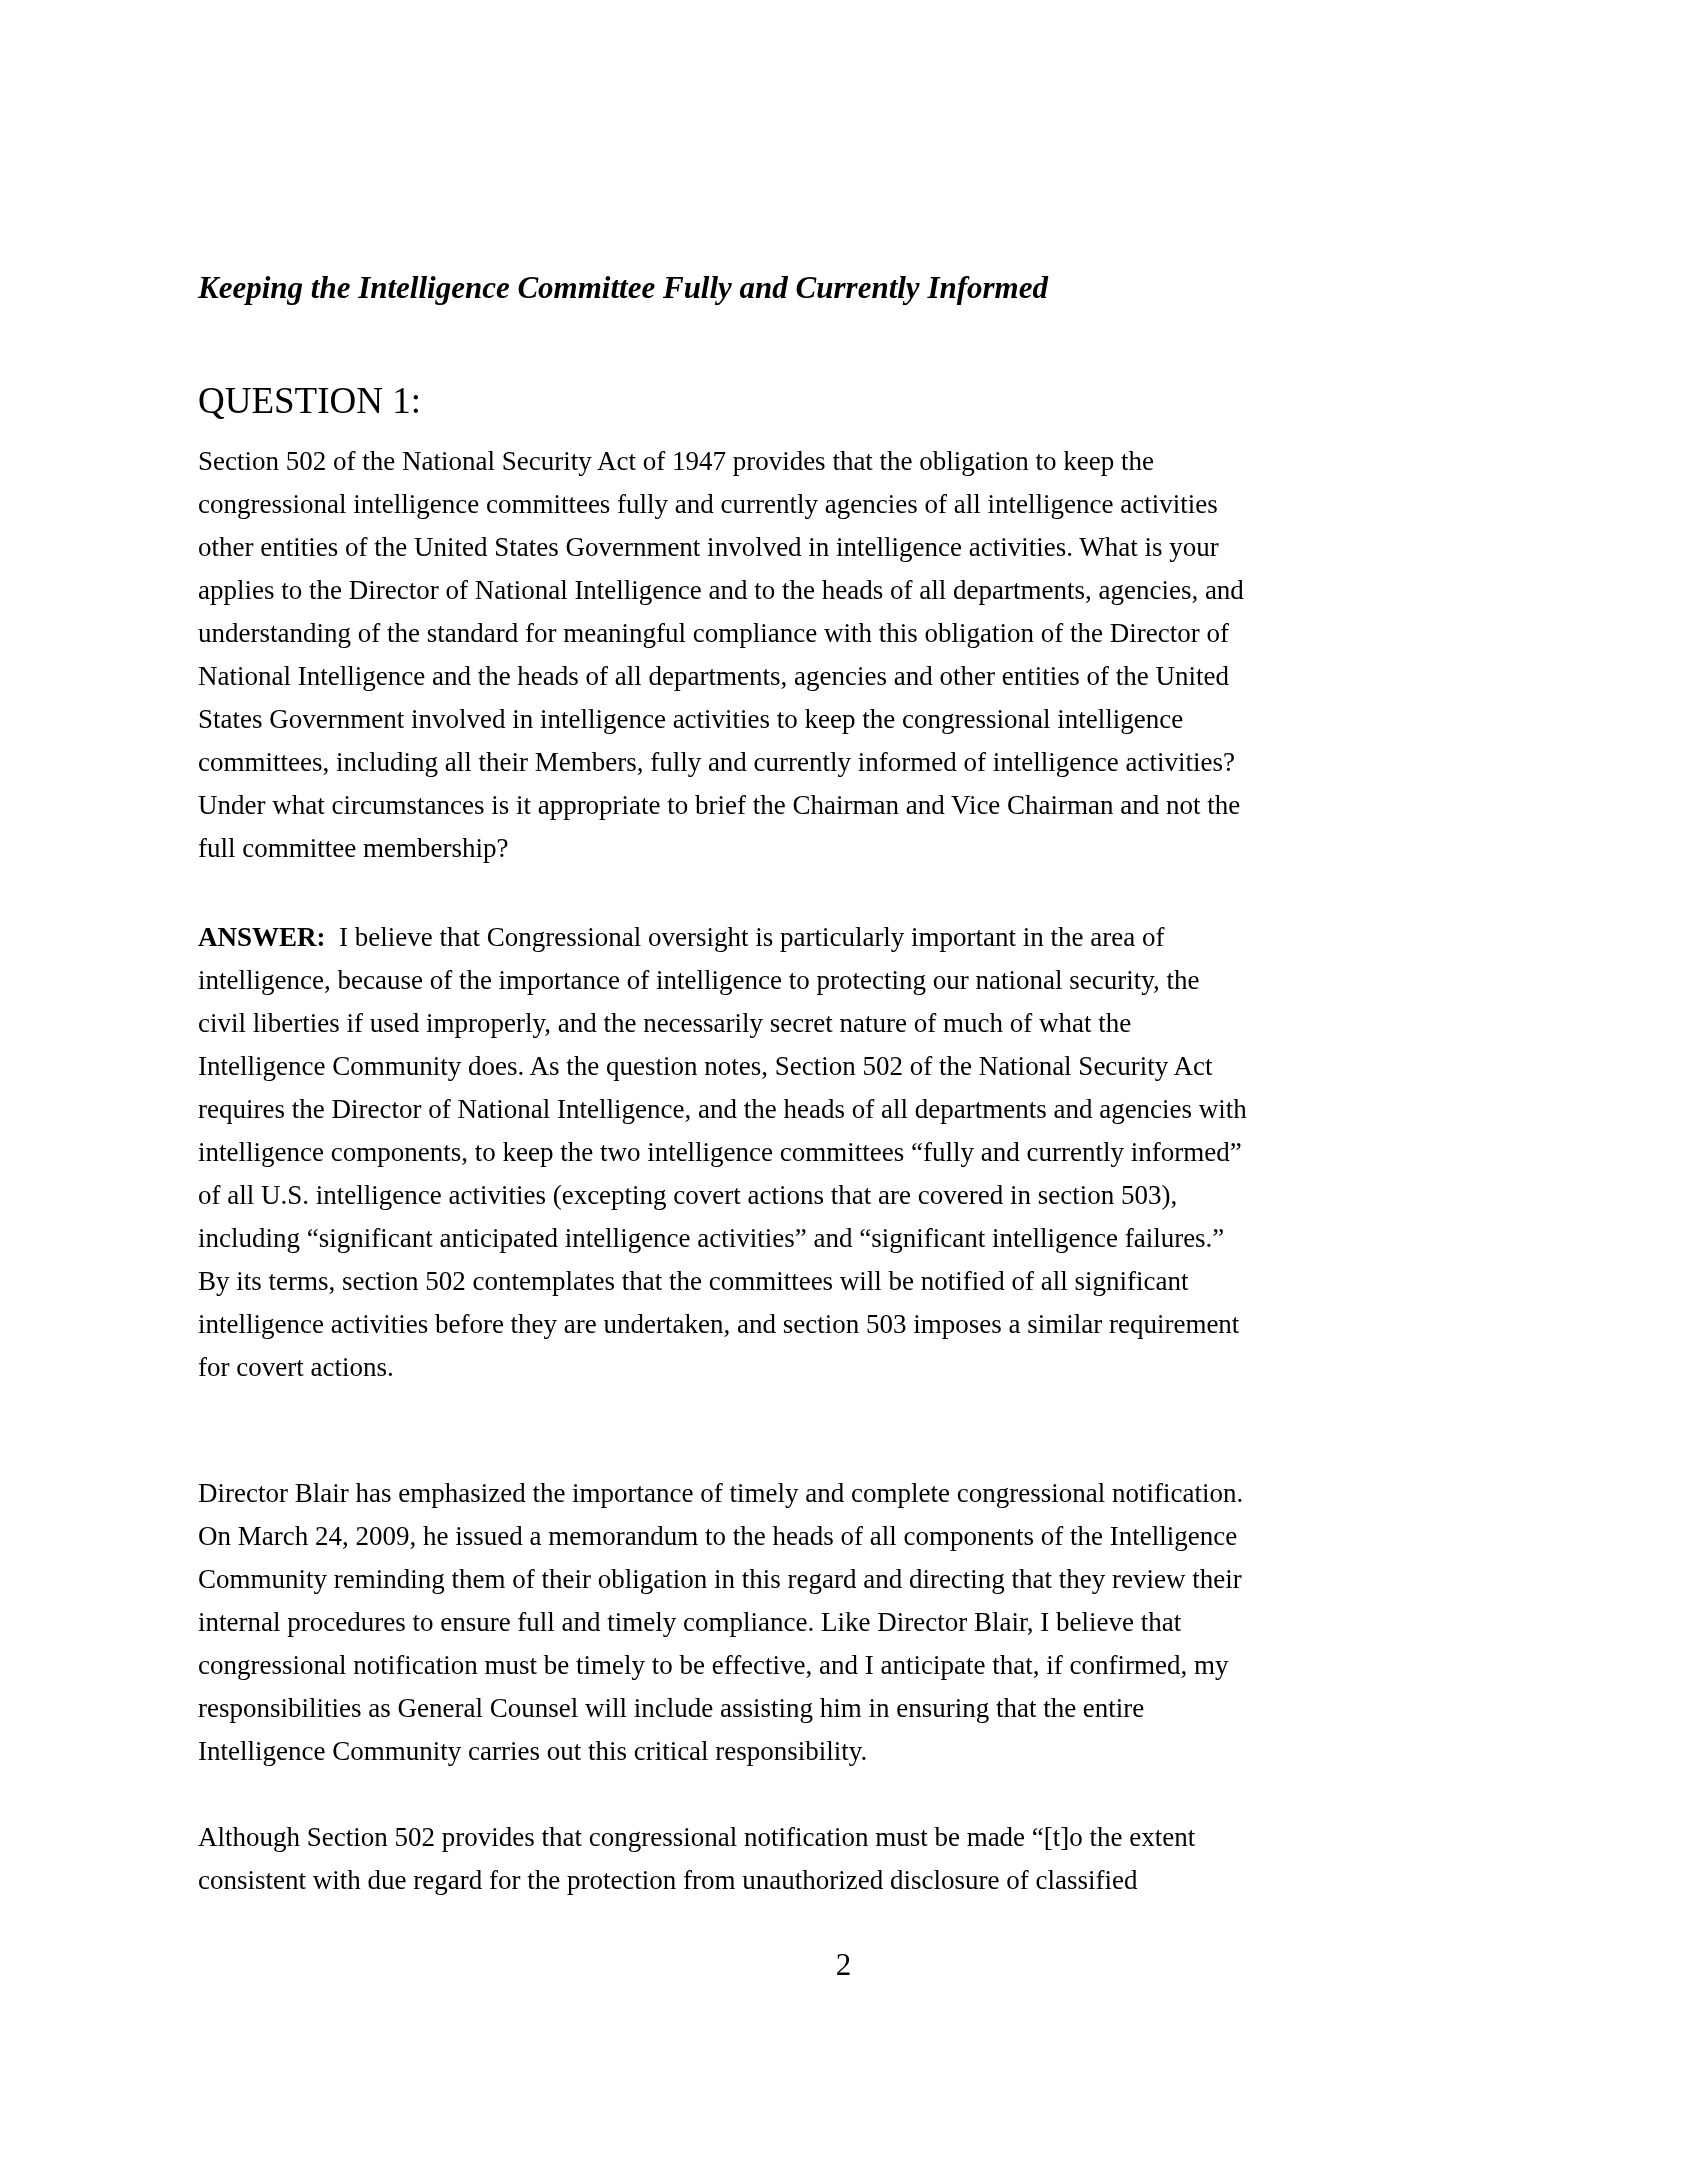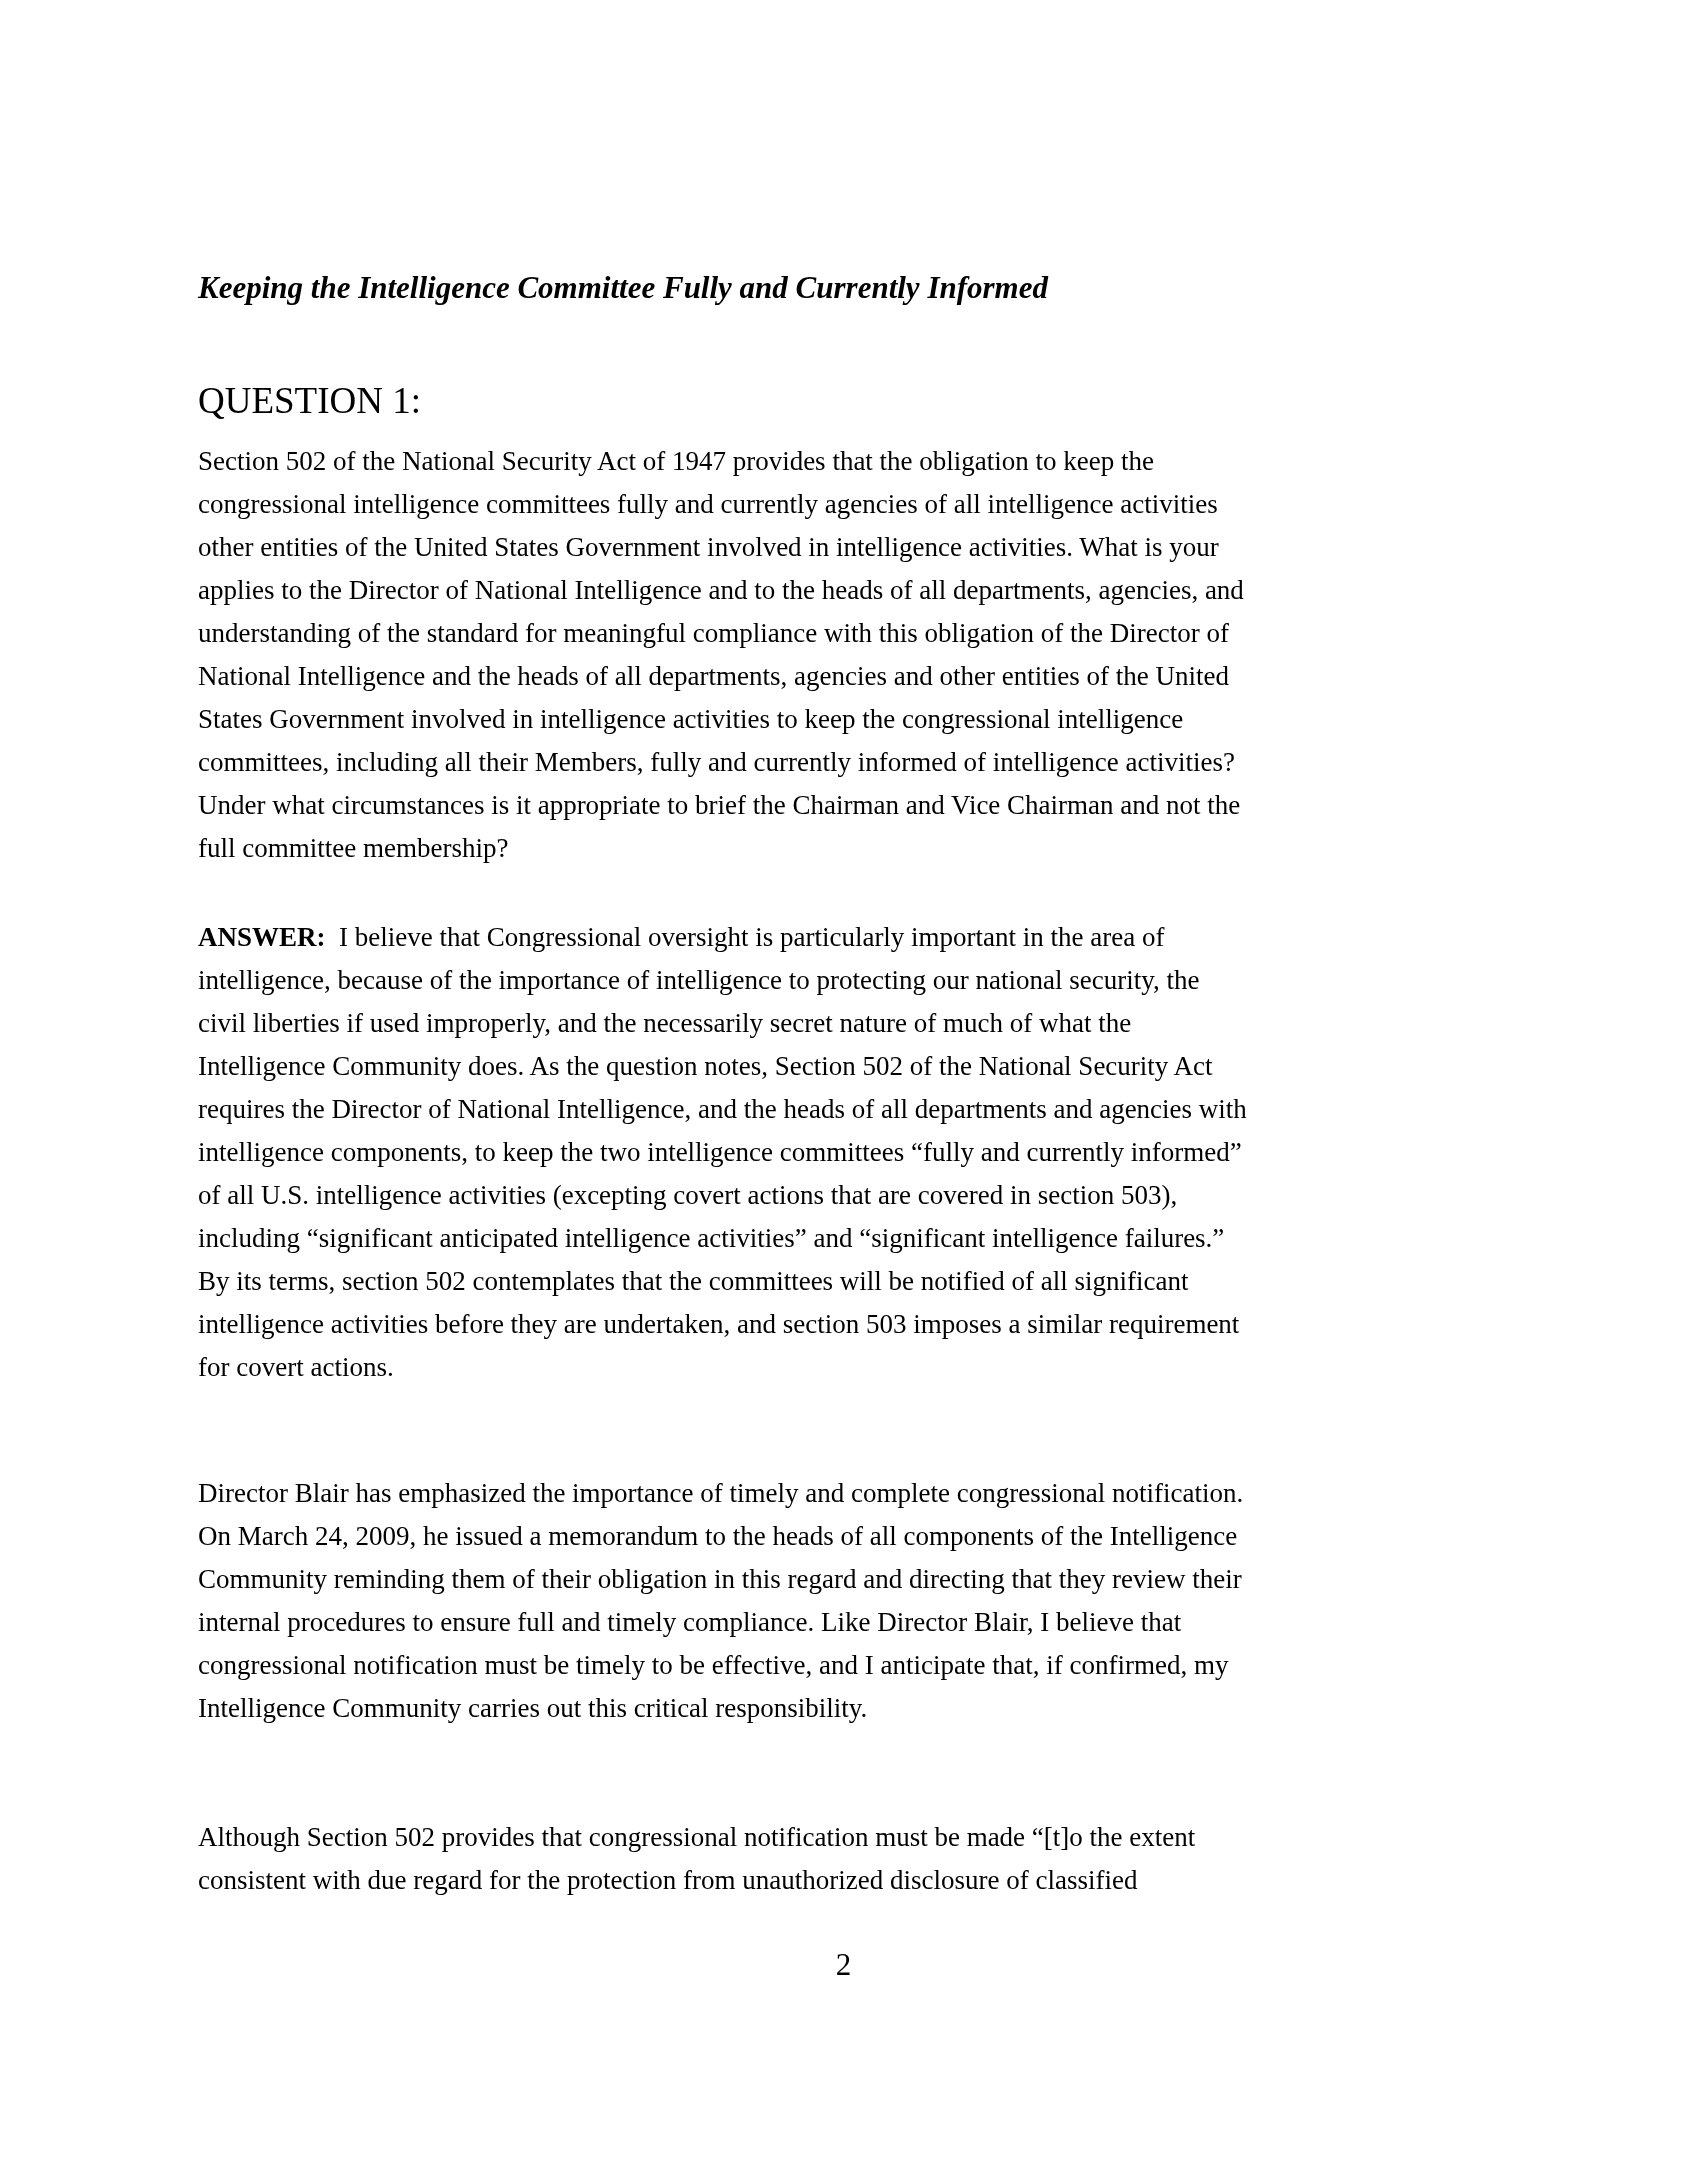--- a/index.html
+++ b/index.html
@@ -68,20 +68,21 @@
     <span class="line">intelligence activities before they are undertaken, and section 503 imposes a similar requirement</span>
     <span class="line">for covert actions.</span>
   </div>
 
   <div class="para para-a2">
     <span class="line">Director Blair has emphasized the importance of timely and complete congressional notification.</span>
     <span class="line">On March 24, 2009, he issued a memorandum to the heads of all components of the Intelligence</span>
     <span class="line">Community reminding them of their obligation in this regard and directing that they review their</span>
     <span class="line">internal procedures to ensure full and timely compliance.  Like Director Blair, I believe that</span>
     <span class="line">congressional notification must be timely to be effective, and I anticipate that, if confirmed, my</span>
+    <span class="line">responsibilities as General Counsel will include assisting him in ensuring that the entire</span>
     <span class="line">Intelligence Community carries out this critical responsibility.</span>
   </div>
 
   <div class="para para-a3">
     <span class="line">Although Section 502 provides that congressional notification must be made “[t]o the extent</span>
     <span class="line">consistent with due regard for the protection from unauthorized disclosure of classified</span>
   </div>
 
   <div class="page-number">2</div>
 

